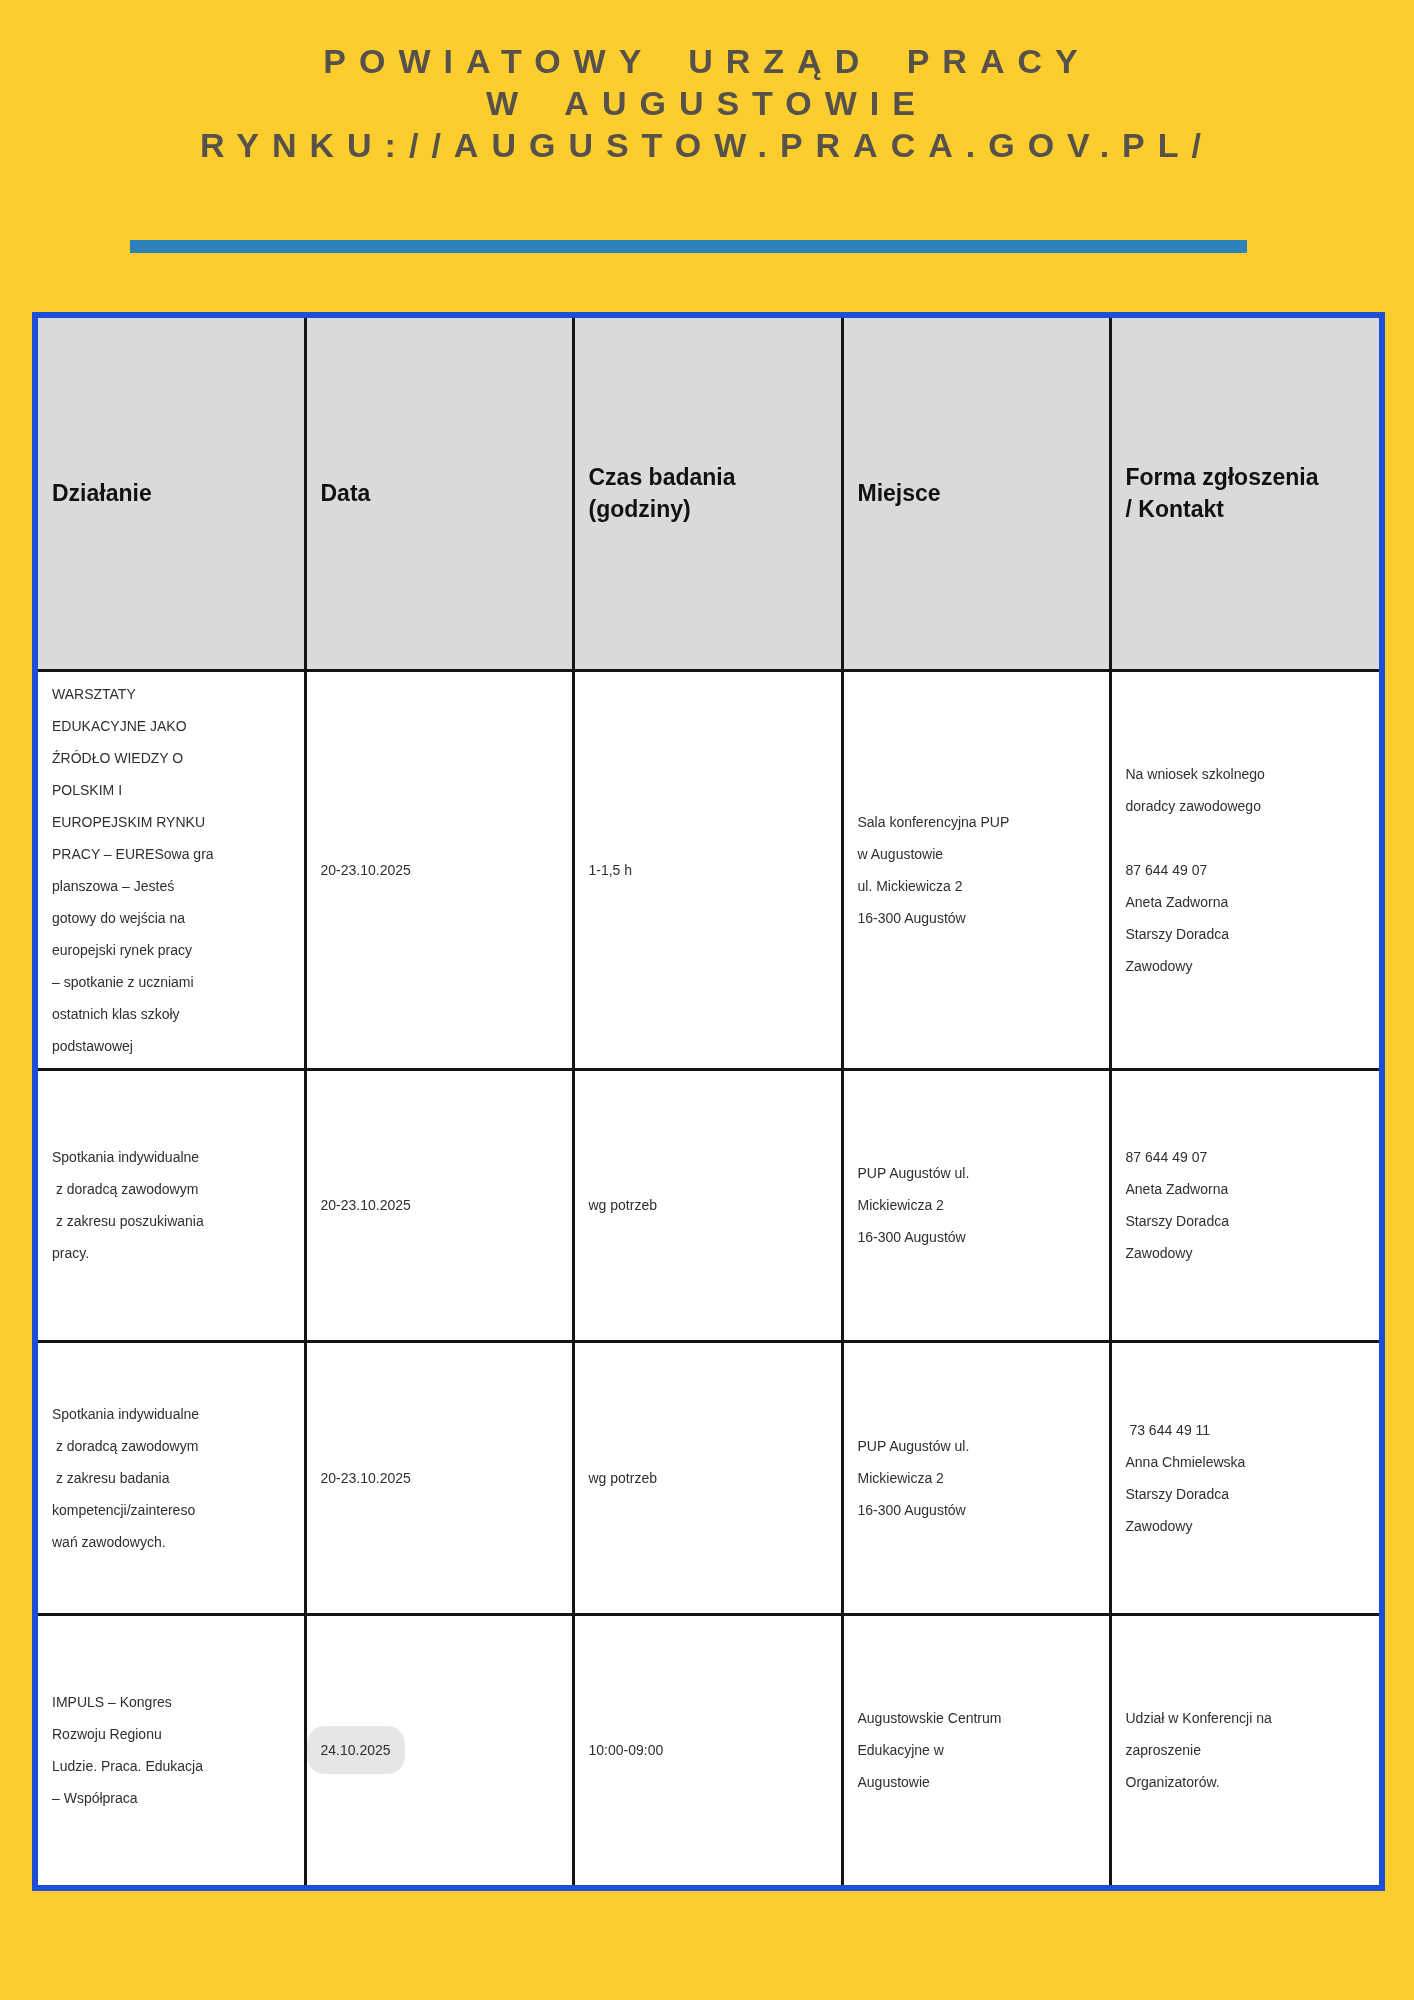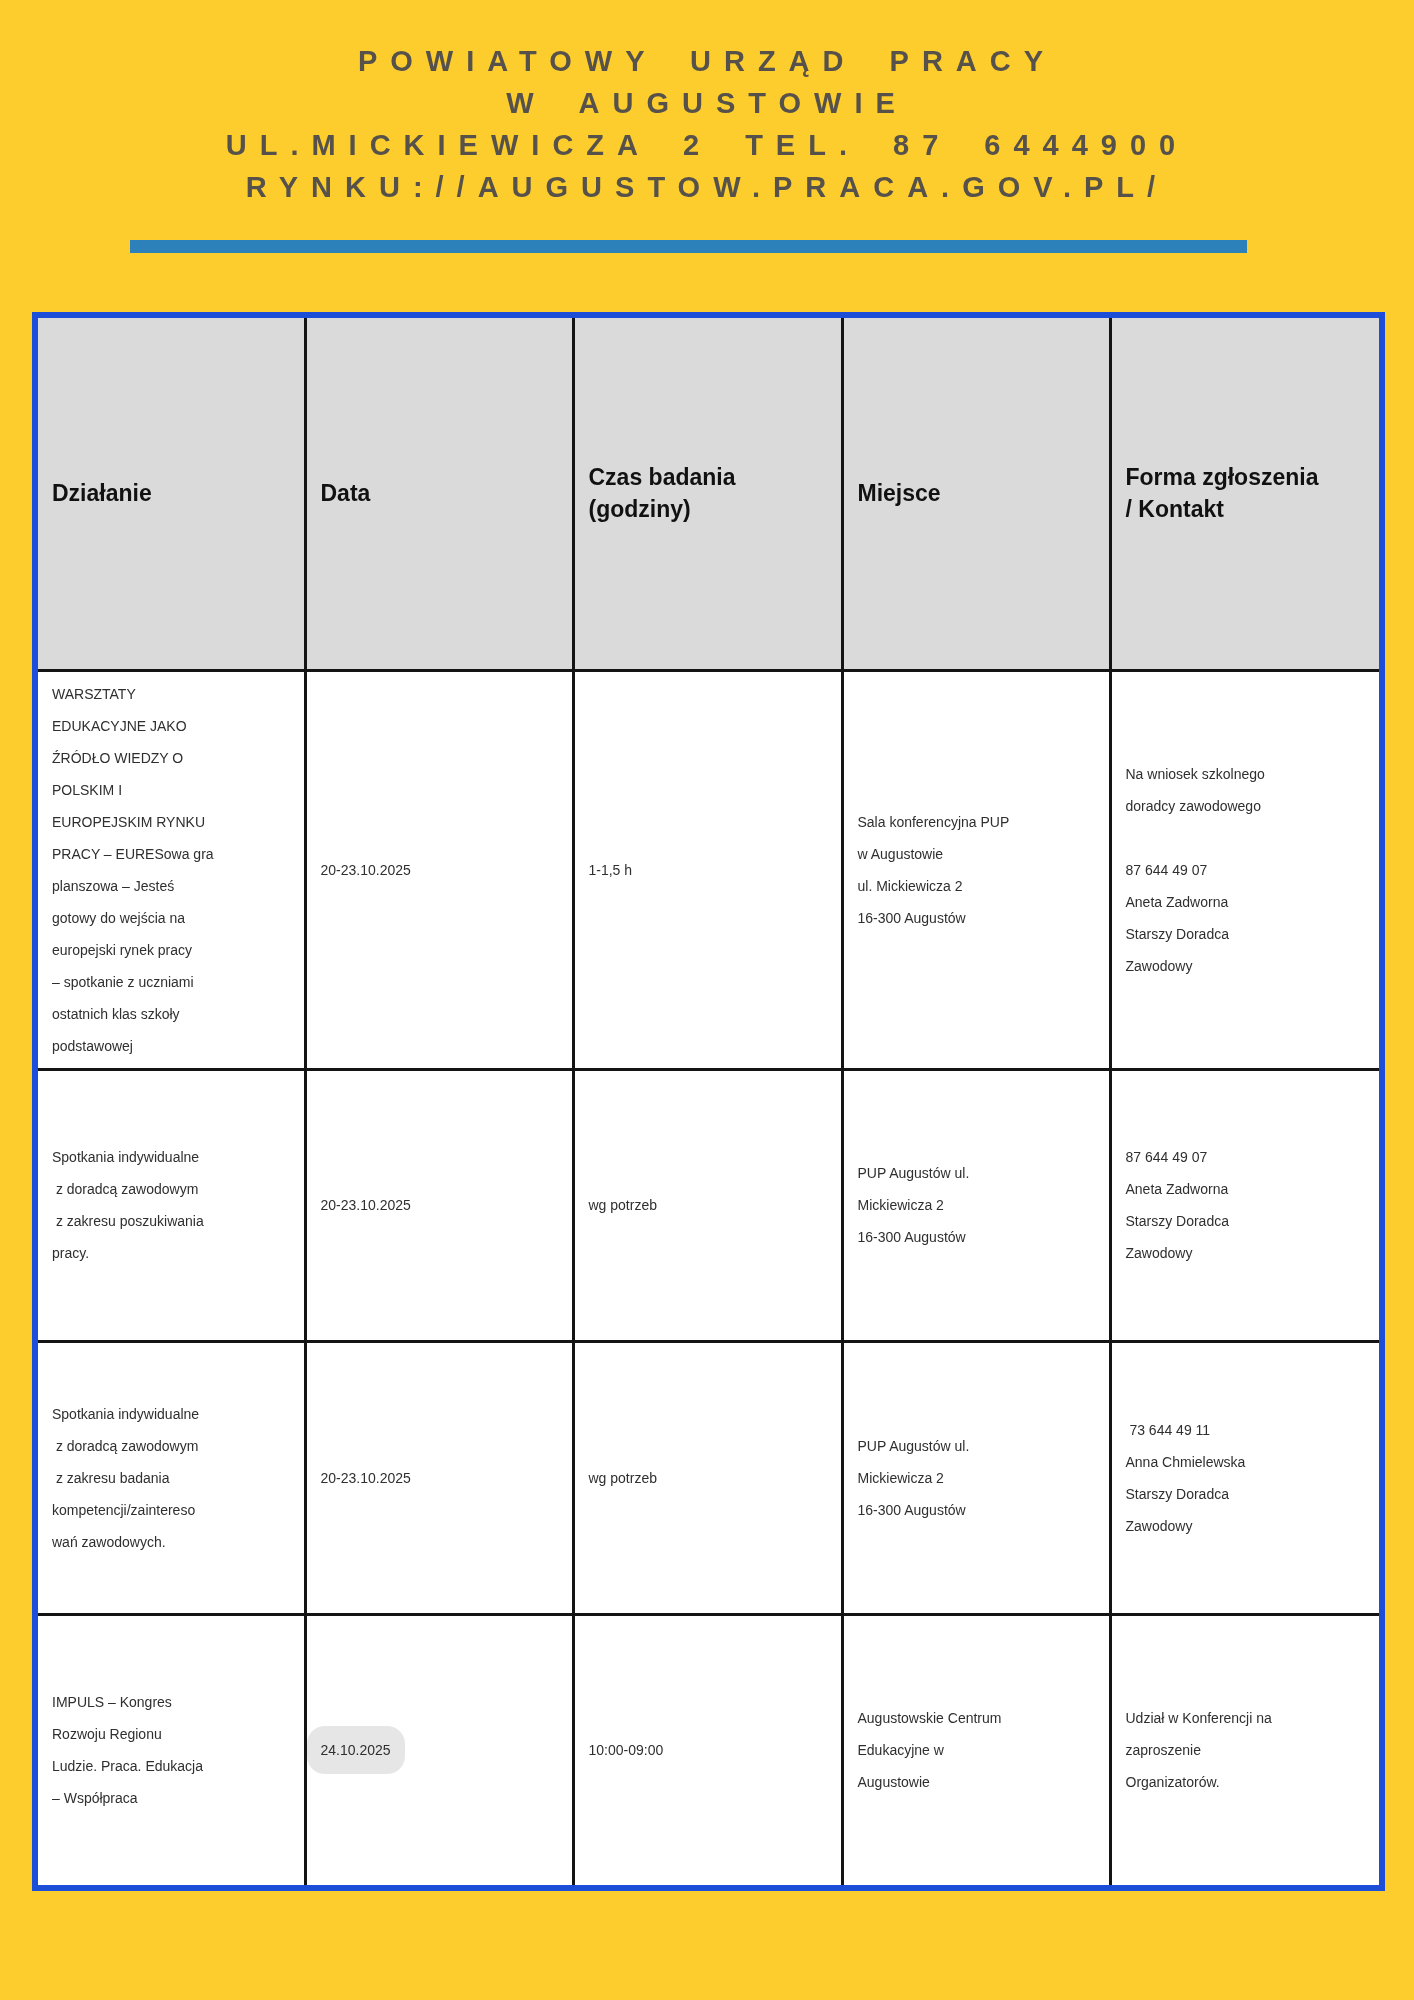--- a/index.html
+++ b/index.html
@@ -7,21 +7,21 @@
     width:1414px;height:2000px;
     background:#FCCD2C;
     position:relative;
     font-family:"Liberation Sans", sans-serif;
   }
   .hero{
     position:absolute;left:0;top:40px;width:1414px;
     text-align:center;
     color:#56514A;
     font-weight:700;
-    font-size:29px;
+    font-size:34px;
     line-height:42px;
     letter-spacing:13px;
     word-spacing:12px;
   }
   .divider{
     position:absolute;
     left:130px;top:240px;width:1117px;height:13px;
     background:#2D81BB;
   }
   .table-wrap{
@@ -58,21 +58,20 @@
     padding:8px 14px;
     margin-left:-14px;
   }
 </style>
 </head>
 <body>
 
 <div class="hero">
   <div>POWIATOWY URZĄD PRACY</div>
   <div>W AUGUSTOWIE</div>
-  <div>UL.MICKIEWICZA 2 TEL. 87 6444900</div>
   <div>RYNKU://AUGUSTOW.PRACA.GOV.PL/</div>
 </div>
 
 <div class="divider"></div>
 
 <div class="table-wrap">
   <table class="schedule">
     <colgroup>
       <col style="width:270px">
         <col style="width:268px">

